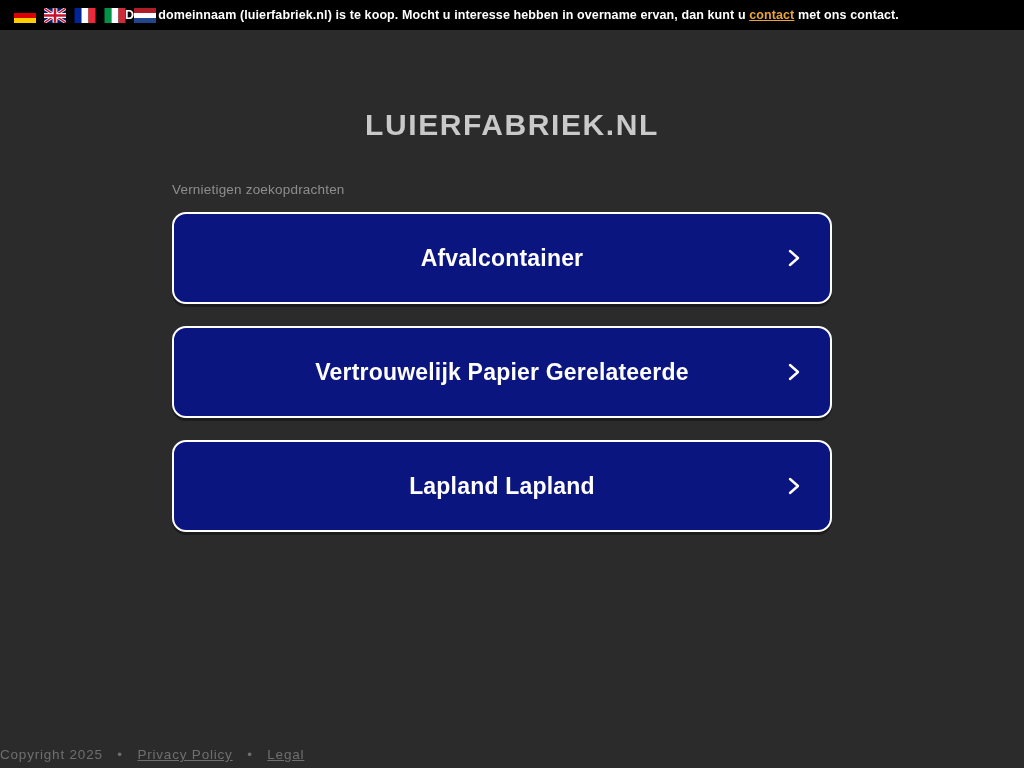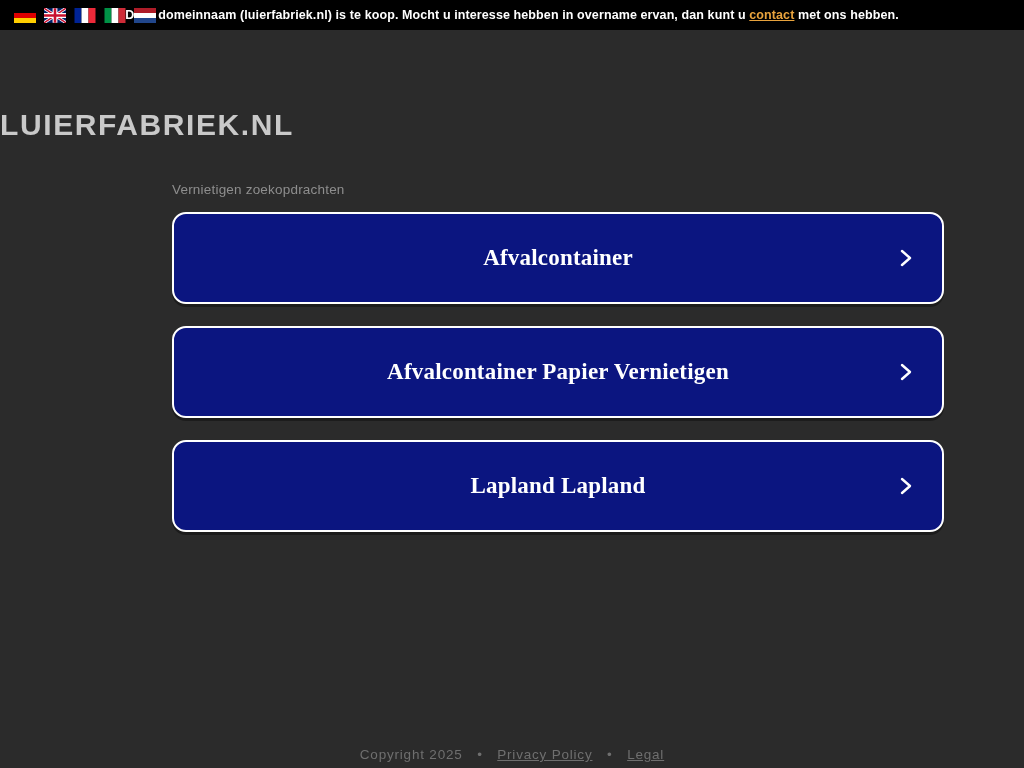--- a/index.html
+++ b/index.html
@@ -57,20 +57,21 @@
     width: 1024px;
     height: 738px;
     background: #2b2b2b;
   }
 
   .site-title {
     position: absolute;
     top: 78px;
     left: 0;
     width: 1024px;
+    text-align: center;
     color: #c9c9c9;
     font-size: 30px;
     font-weight: bold;
     letter-spacing: 1.6px;
   }
 
   .related-label {
     position: absolute;
     top: 152px;
     left: 172px;
@@ -81,32 +82,31 @@
 
   .links {
     position: absolute;
     top: 182px;
     left: 172px;
     width: 680px;
   }
 
   .link-card {
     position: relative;
-    width: 772px;
+    width: 660px;
     height: 92px;
     margin-bottom: 22px;
     background: #0b1580;
     border: 2px solid #ffffff;
     border-radius: 14px;
     display: flex;
     align-items: center;
     justify-content: center;
     cursor: pointer;
     box-shadow: 0 3px 0 rgba(0,0,0,0.35);
-    font-family: Liberation Serif, serif;
   }
   .link-card .label {
     color: #ffffff;
     font-size: 23px;
     font-weight: bold;
     letter-spacing: 0.2px;
     text-align: center;
     padding: 0 60px;
   }
   .chev {
@@ -118,21 +118,21 @@
     height: 20px;
   }
   .chev svg { display: block; }
 
   
   .footer {
     position: absolute;
     bottom: 6px;
     left: 0;
     width: 1024px;
-    text-align: center;
+    text-align: left;
     color: #6f6f6f;
     font-size: 13.5px;
     letter-spacing: 0.8px;
   }
   .footer .sep { margin: 0 10px; color: #6f6f6f; }
   .footer a {
     color: #6f6f6f;
     text-decoration: underline;
   }
 </style>
@@ -175,21 +175,21 @@
     <span class="flag">
       <svg width="22" height="15" viewBox="0 0 22 15">
         <rect width="22" height="5" y="0" fill="#ae1c28"></rect>
         <rect width="22" height="5" y="5" fill="#ffffff"></rect>
         <rect width="22" height="5" y="10" fill="#21468b"></rect>
       </svg>
     </span>
   </div>
 
   <div class="topmsg">
-    <span>Deze domeinnaam (luierfabriek.nl) is te koop. Mocht u interesse hebben in overname ervan, dan kunt u </span><a href="#">contact</a><span> met ons hebben.</span>
+    <span>Deze domeinnaam (luierfabriek.nl) is te koop. Mocht u interesse hebben in overname ervan, dan kunt u </span><a href="#">contact</a><span> met ons contact.</span>
   </div>
 </div>
 
 <div class="page">
 
   <div class="site-title">LUIERFABRIEK.NL</div>
 
   <div class="related-label">Vernietigen zoekopdrachten</div>
 
   <div class="links">
@@ -197,21 +197,21 @@
     <div class="link-card">
       <span class="label">Afvalcontainer</span>
       <span class="chev">
         <svg width="20" height="20" viewBox="0 0 20 20">
           <polyline points="6,3 14,10 6,17" fill="none" stroke="#ffffff" stroke-width="2.4" stroke-linecap="round" stroke-linejoin="round"></polyline>
         </svg>
       </span>
     </div>
 
     <div class="link-card">
-      <span class="label">Afvalcontainer Papier Vernietigen</span>
+      <span class="label">Vertrouwelijk Papier Gerelateerde</span>
       <span class="chev">
         <svg width="20" height="20" viewBox="0 0 20 20">
           <polyline points="6,3 14,10 6,17" fill="none" stroke="#ffffff" stroke-width="2.4" stroke-linecap="round" stroke-linejoin="round"></polyline>
         </svg>
       </span>
     </div>
 
     <div class="link-card">
       <span class="label">Lapland Lapland</span>
       <span class="chev">

